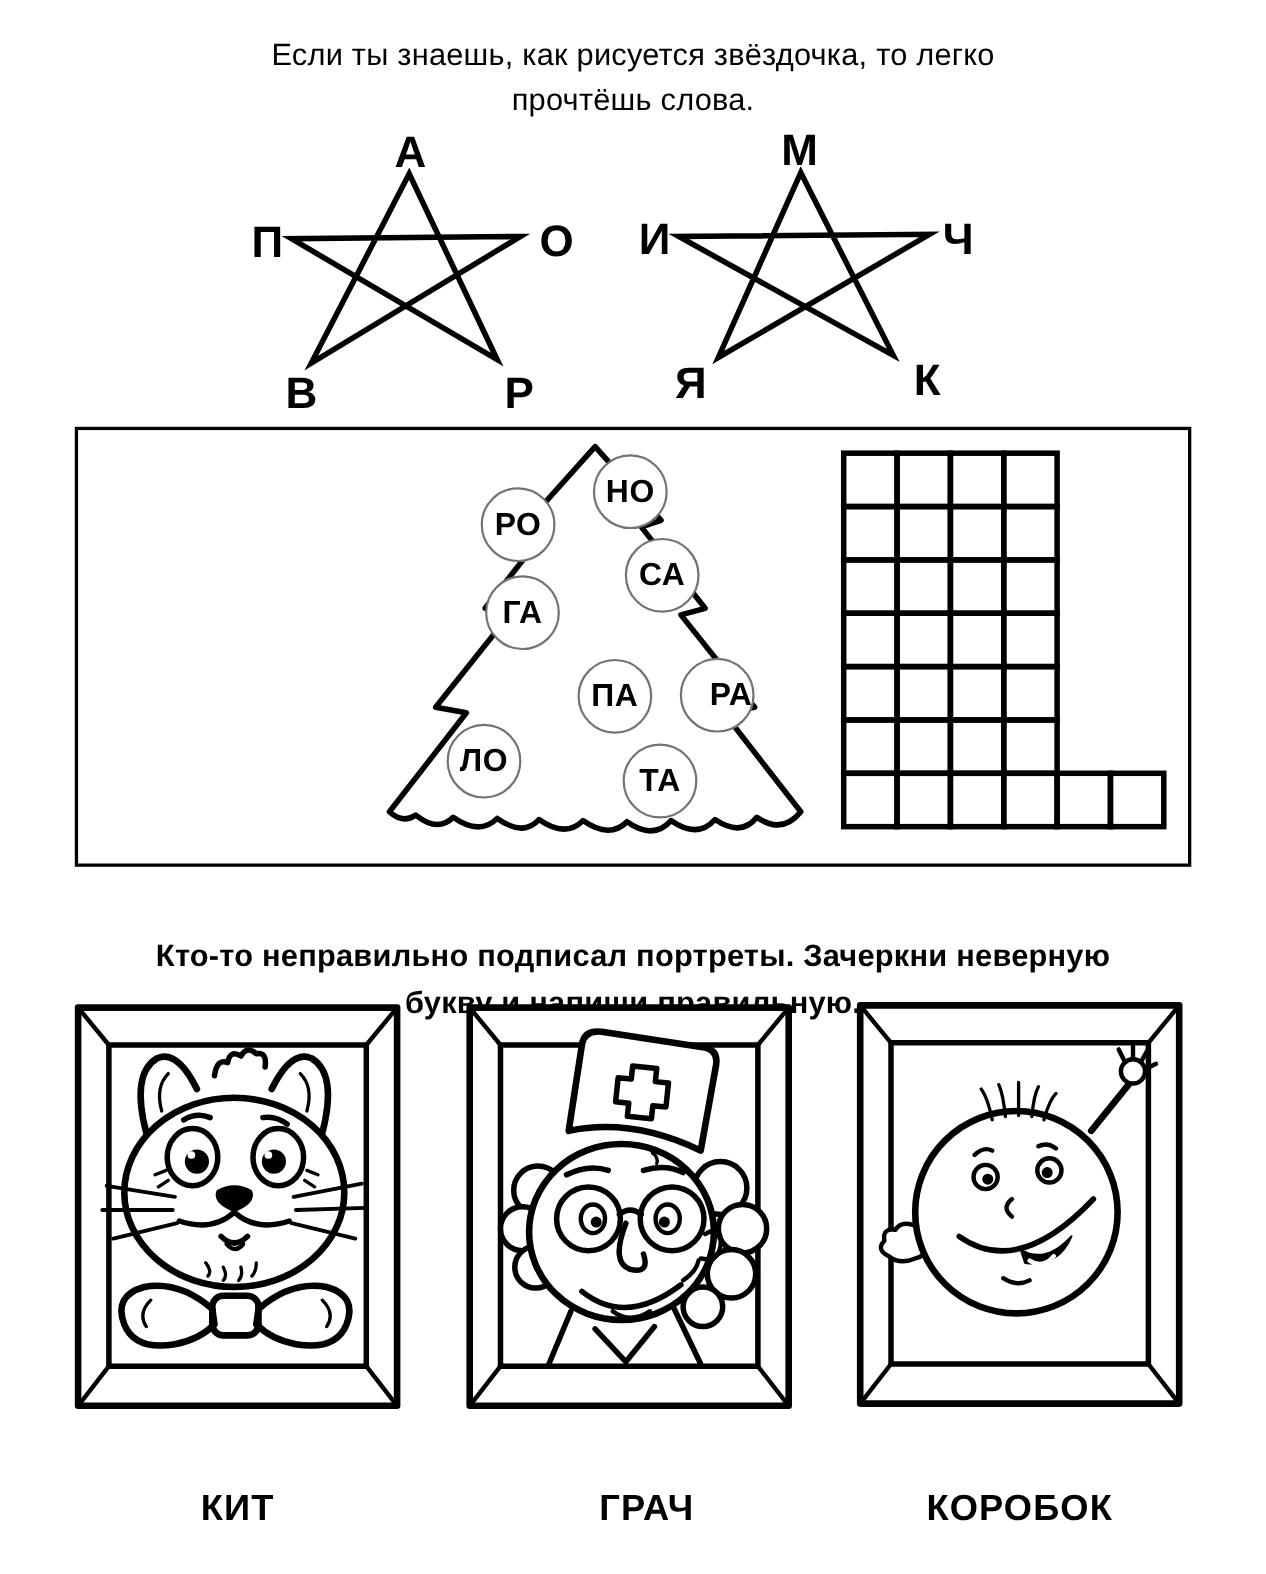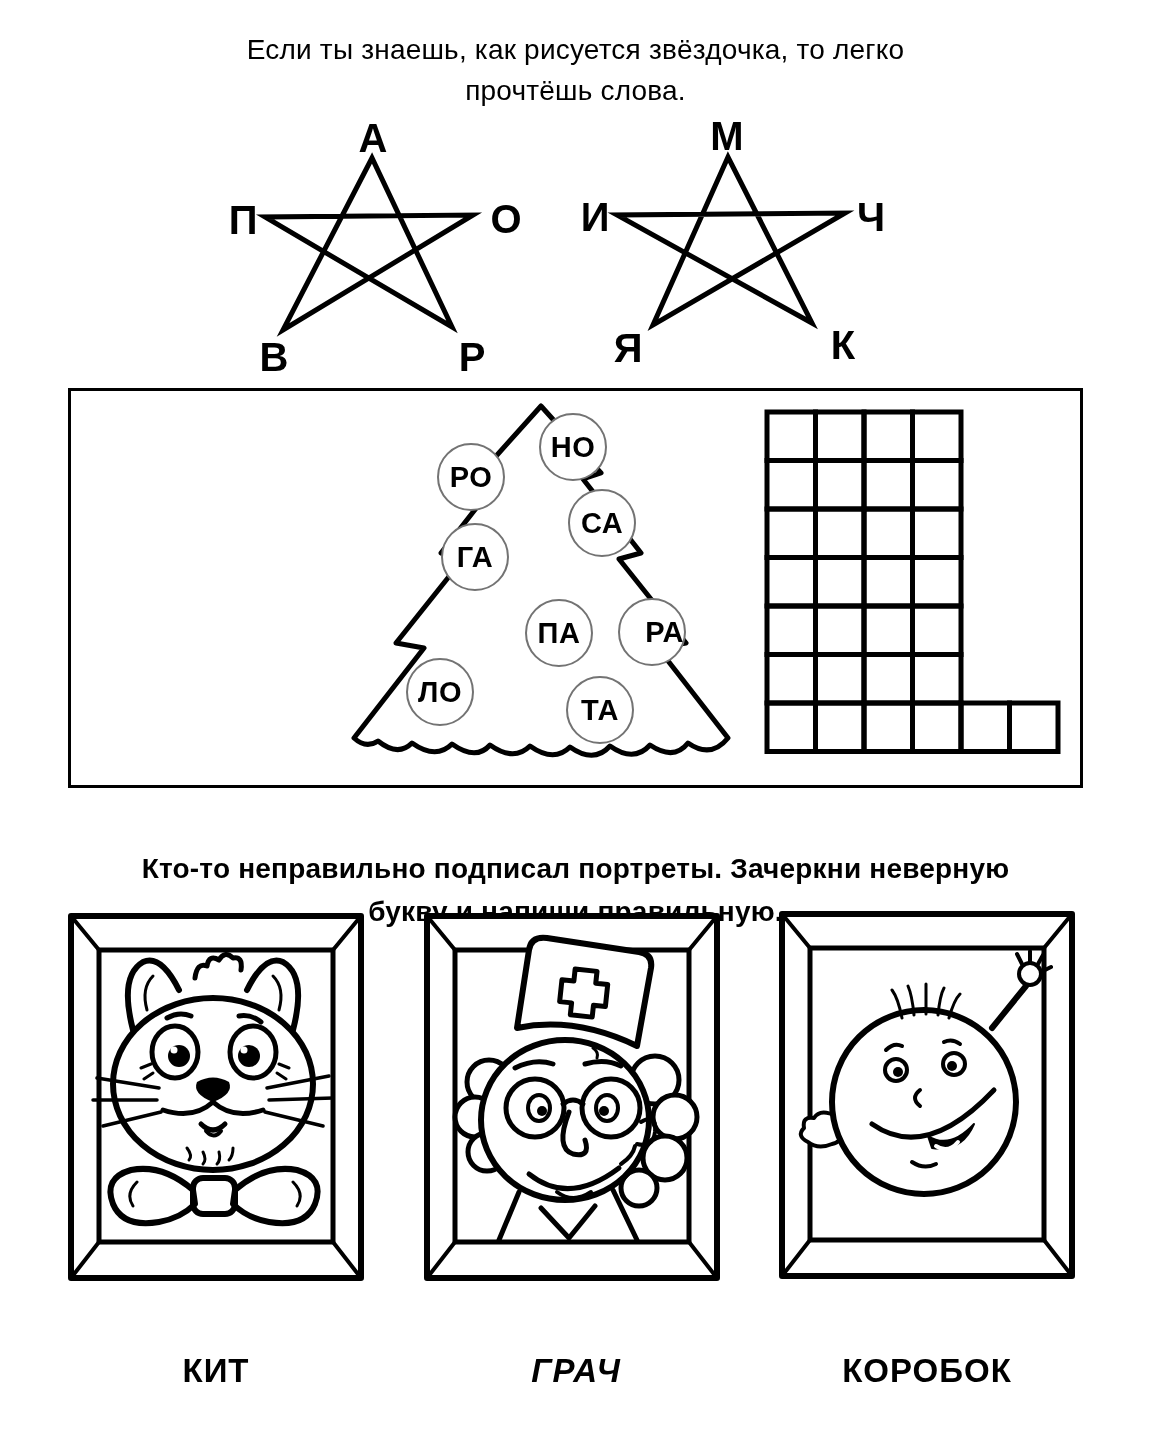--- a/index.html
+++ b/index.html
@@ -241,14 +241,14 @@
       <path d="M142,180 q-10,8 0,16" stroke-width="4"></path>
       <path d="M94,214 Q148,252 216,180"></path>
       <path d="M150,226 Q172,240 196,214 Q184,242 154,238 Z" fill="#000" stroke-width="2"></path>
       <path d="M158,236 q12,8 22,-4" stroke="#fff" stroke-width="4"></path>
       <path d="M134,252 q12,8 24,2" stroke-width="4"></path>
     </g>
   </svg>
 </div>
 
 <div class="caption" style="left:67px;">КИТ</div>
-<div class="caption" style="left:427px;font-style:italic;">ГРАЧ</div>
+<div class="caption" style="left:439px;">ГРАЧ</div>
 <div class="caption" style="left:778px;">КОРОБОК</div>
 
 </body></html>

